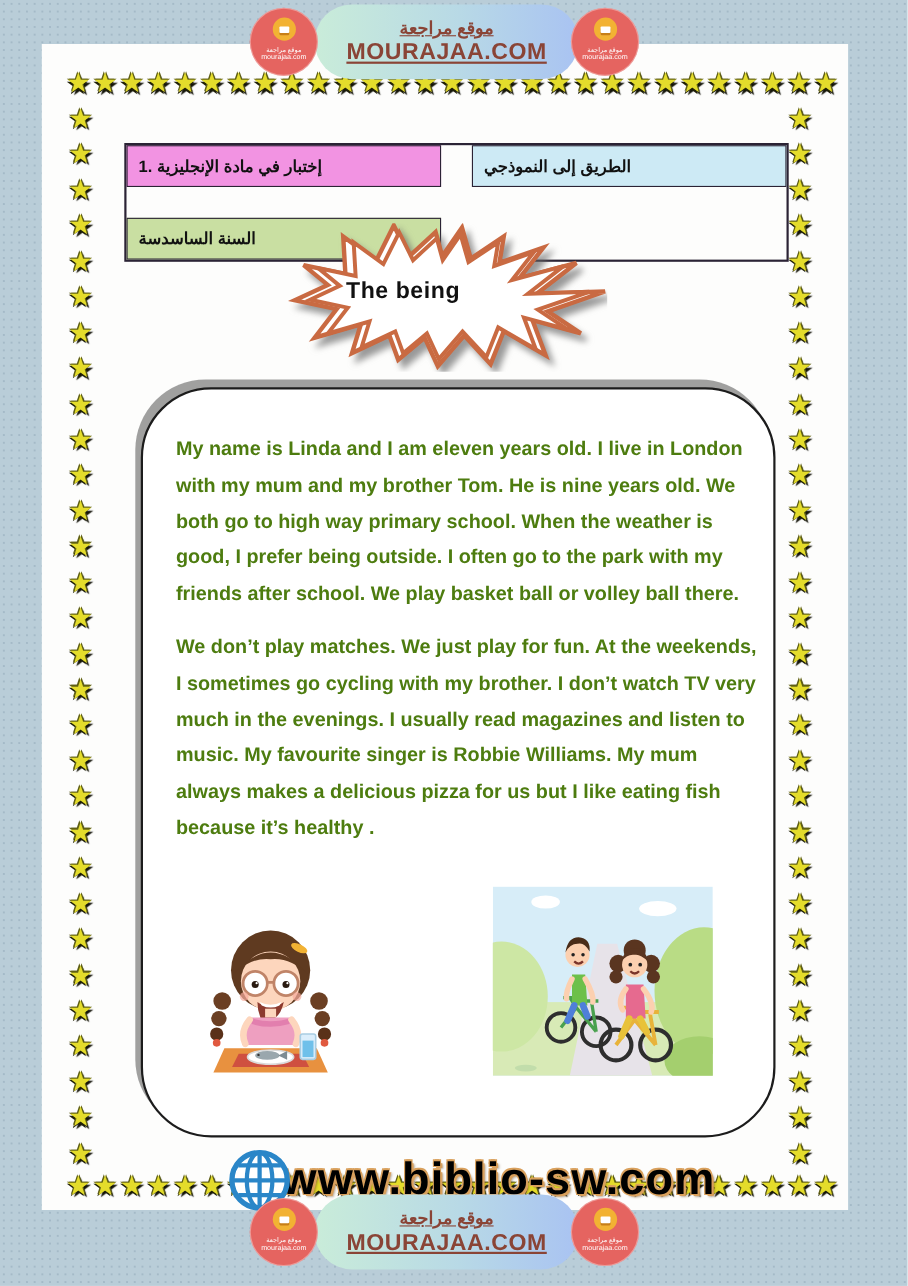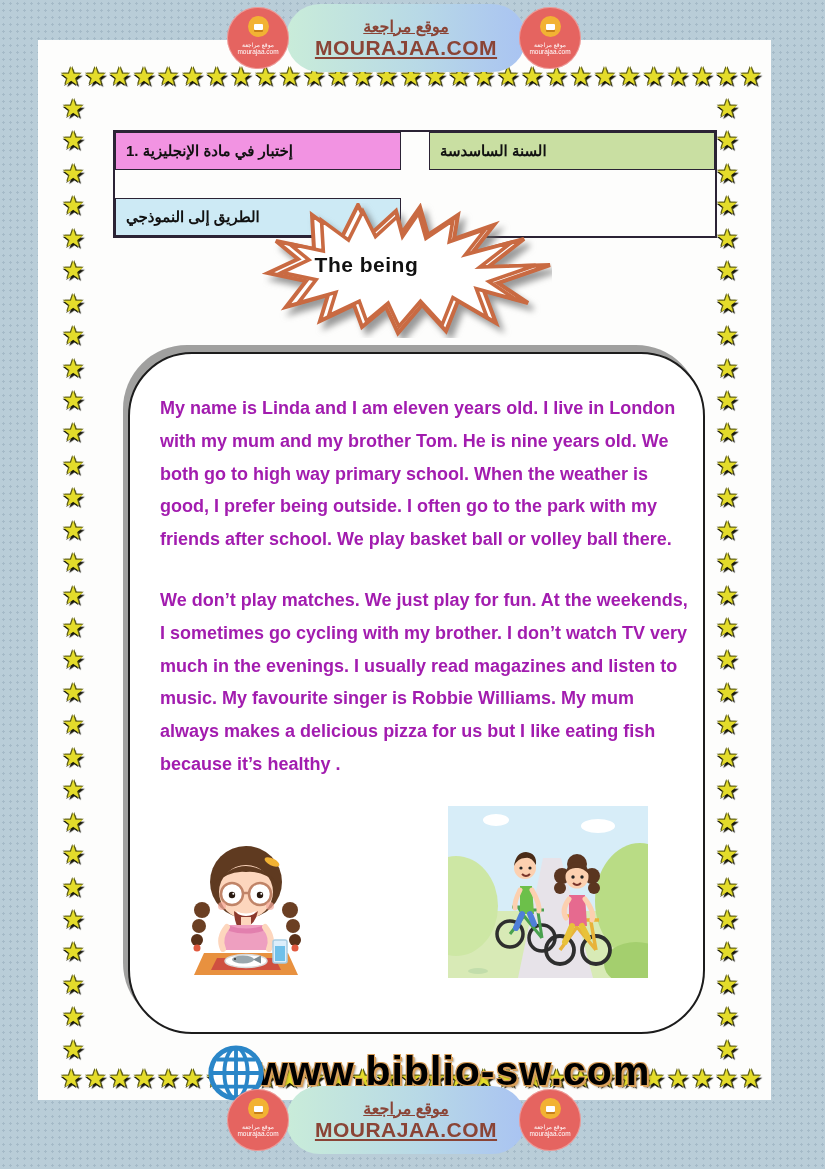--- a/index.html
+++ b/index.html
@@ -73,24 +73,24 @@
   }
 
   
   .textbox{
     position:absolute;left:128px;top:352px;width:573px;height:678px;z-index:3;
     background:#fff;border:2.5px solid #1c1c1c;border-radius:64px;
     box-shadow:-5px -7px 0 rgba(128,128,128,.75);
   }
   .textbox p{
     margin:0;padding:0 14px 0 30px;width:530px;
-    font-size:18px;line-height:32.8px;font-weight:bold;color:#a21caf;
+    font-size:18px;line-height:32.8px;font-weight:bold;color:#4d7c0f;
   }
   .textbox p.p1{margin-top:38px;}
-  .textbox p.p2{margin-top:28px;}
+  .textbox p.p2{margin-top:16px;}
   .illus{position:absolute;}
   #illus-girl{left:36px;top:478px;}
   #illus-bikes{left:318px;top:452px;}
 
   
   .globe{position:absolute;left:205px;top:1042px;z-index:5;}
   .biblio{
     position:absolute;left:256px;top:1048px;z-index:4;
     font-size:41px;font-weight:bold;color:#000000;letter-spacing:1px;
     text-shadow:2px 2px 0 #d9a05c,-1px -1px 0 #d9a05c,1px -1px 0 #d9a05c,-1px 1px 0 #d9a05c,3px 3px 2px rgba(90,60,20,.4);
@@ -245,22 +245,22 @@
     <span class="dot">
         <i></i>
       </span>
     <span class="t1">موقع مراجعة</span>
     <span class="t2">mourajaa.com</span>
   </div>
 </div>
 
 <div class="htable">
   <div class="cell c-pink">إختبار في مادة الإنجليزية .1</div>
+  <div class="cell c-cyan">الطريق إلى النموذجي</div>
   <div class="cell c-green">السنة الساسدسة</div>
-  <div class="cell c-cyan">الطريق إلى النموذجي</div>
 </div>
 
 <div class="burst">
   <svg width="290" height="135" viewBox="0 0 290 135">
     <g style="filter:drop-shadow(5px 6px 3px rgba(100,100,100,.65));">
       <polygon id="burst-poly" points="6,70 36,56 14,38 52,46 50,12 80,34 96,2 110,30 134,8 140,30 158,4 166,32 196,12 192,36 232,22 210,50 262,36 226,64 288,62 236,80 266,100 222,88 234,120 196,98 184,128 160,102 136,130 124,104 100,124 92,102 58,118 66,92 24,104 44,78" fill="#ffffff" stroke="#c96a42" stroke-width="4" stroke-linejoin="miter"></polygon>
       <use href="#burst-poly" fill="none" stroke="#c96a42" stroke-width="2" transform="translate(145,65) scale(0.9) translate(-145,-65)"></use>
     </g>
   </svg>
   <div class="label">The being</div>

